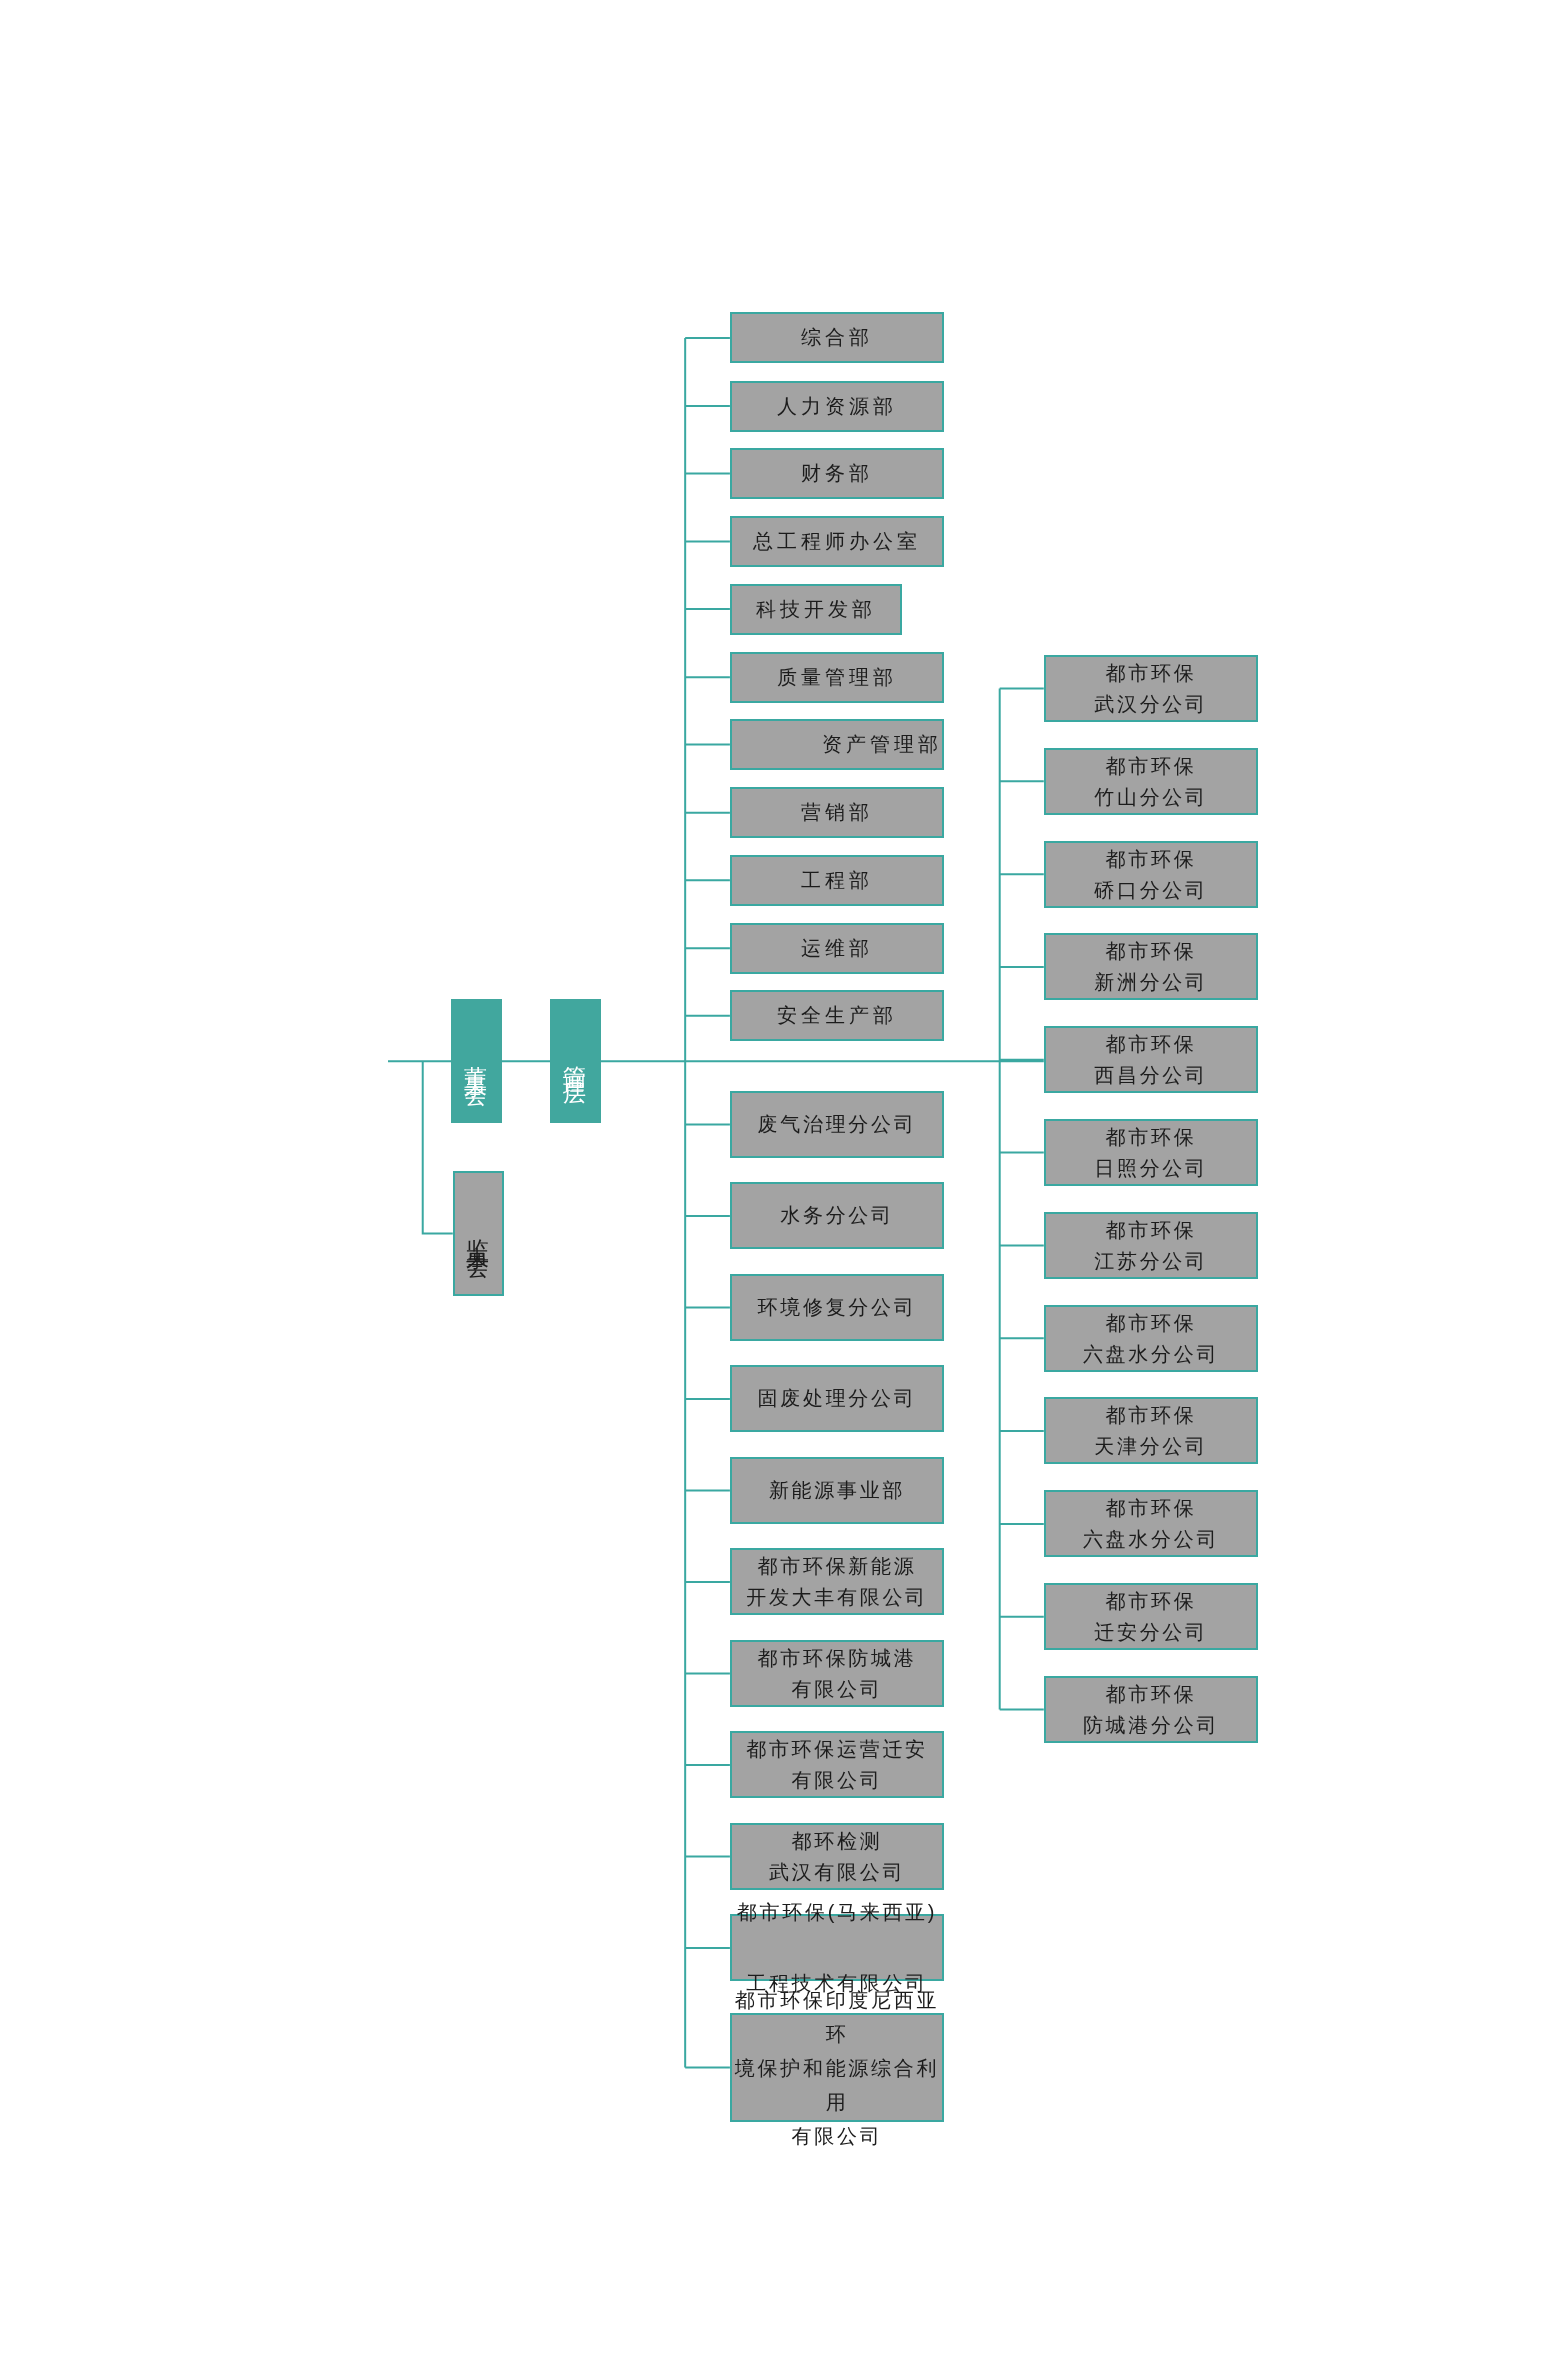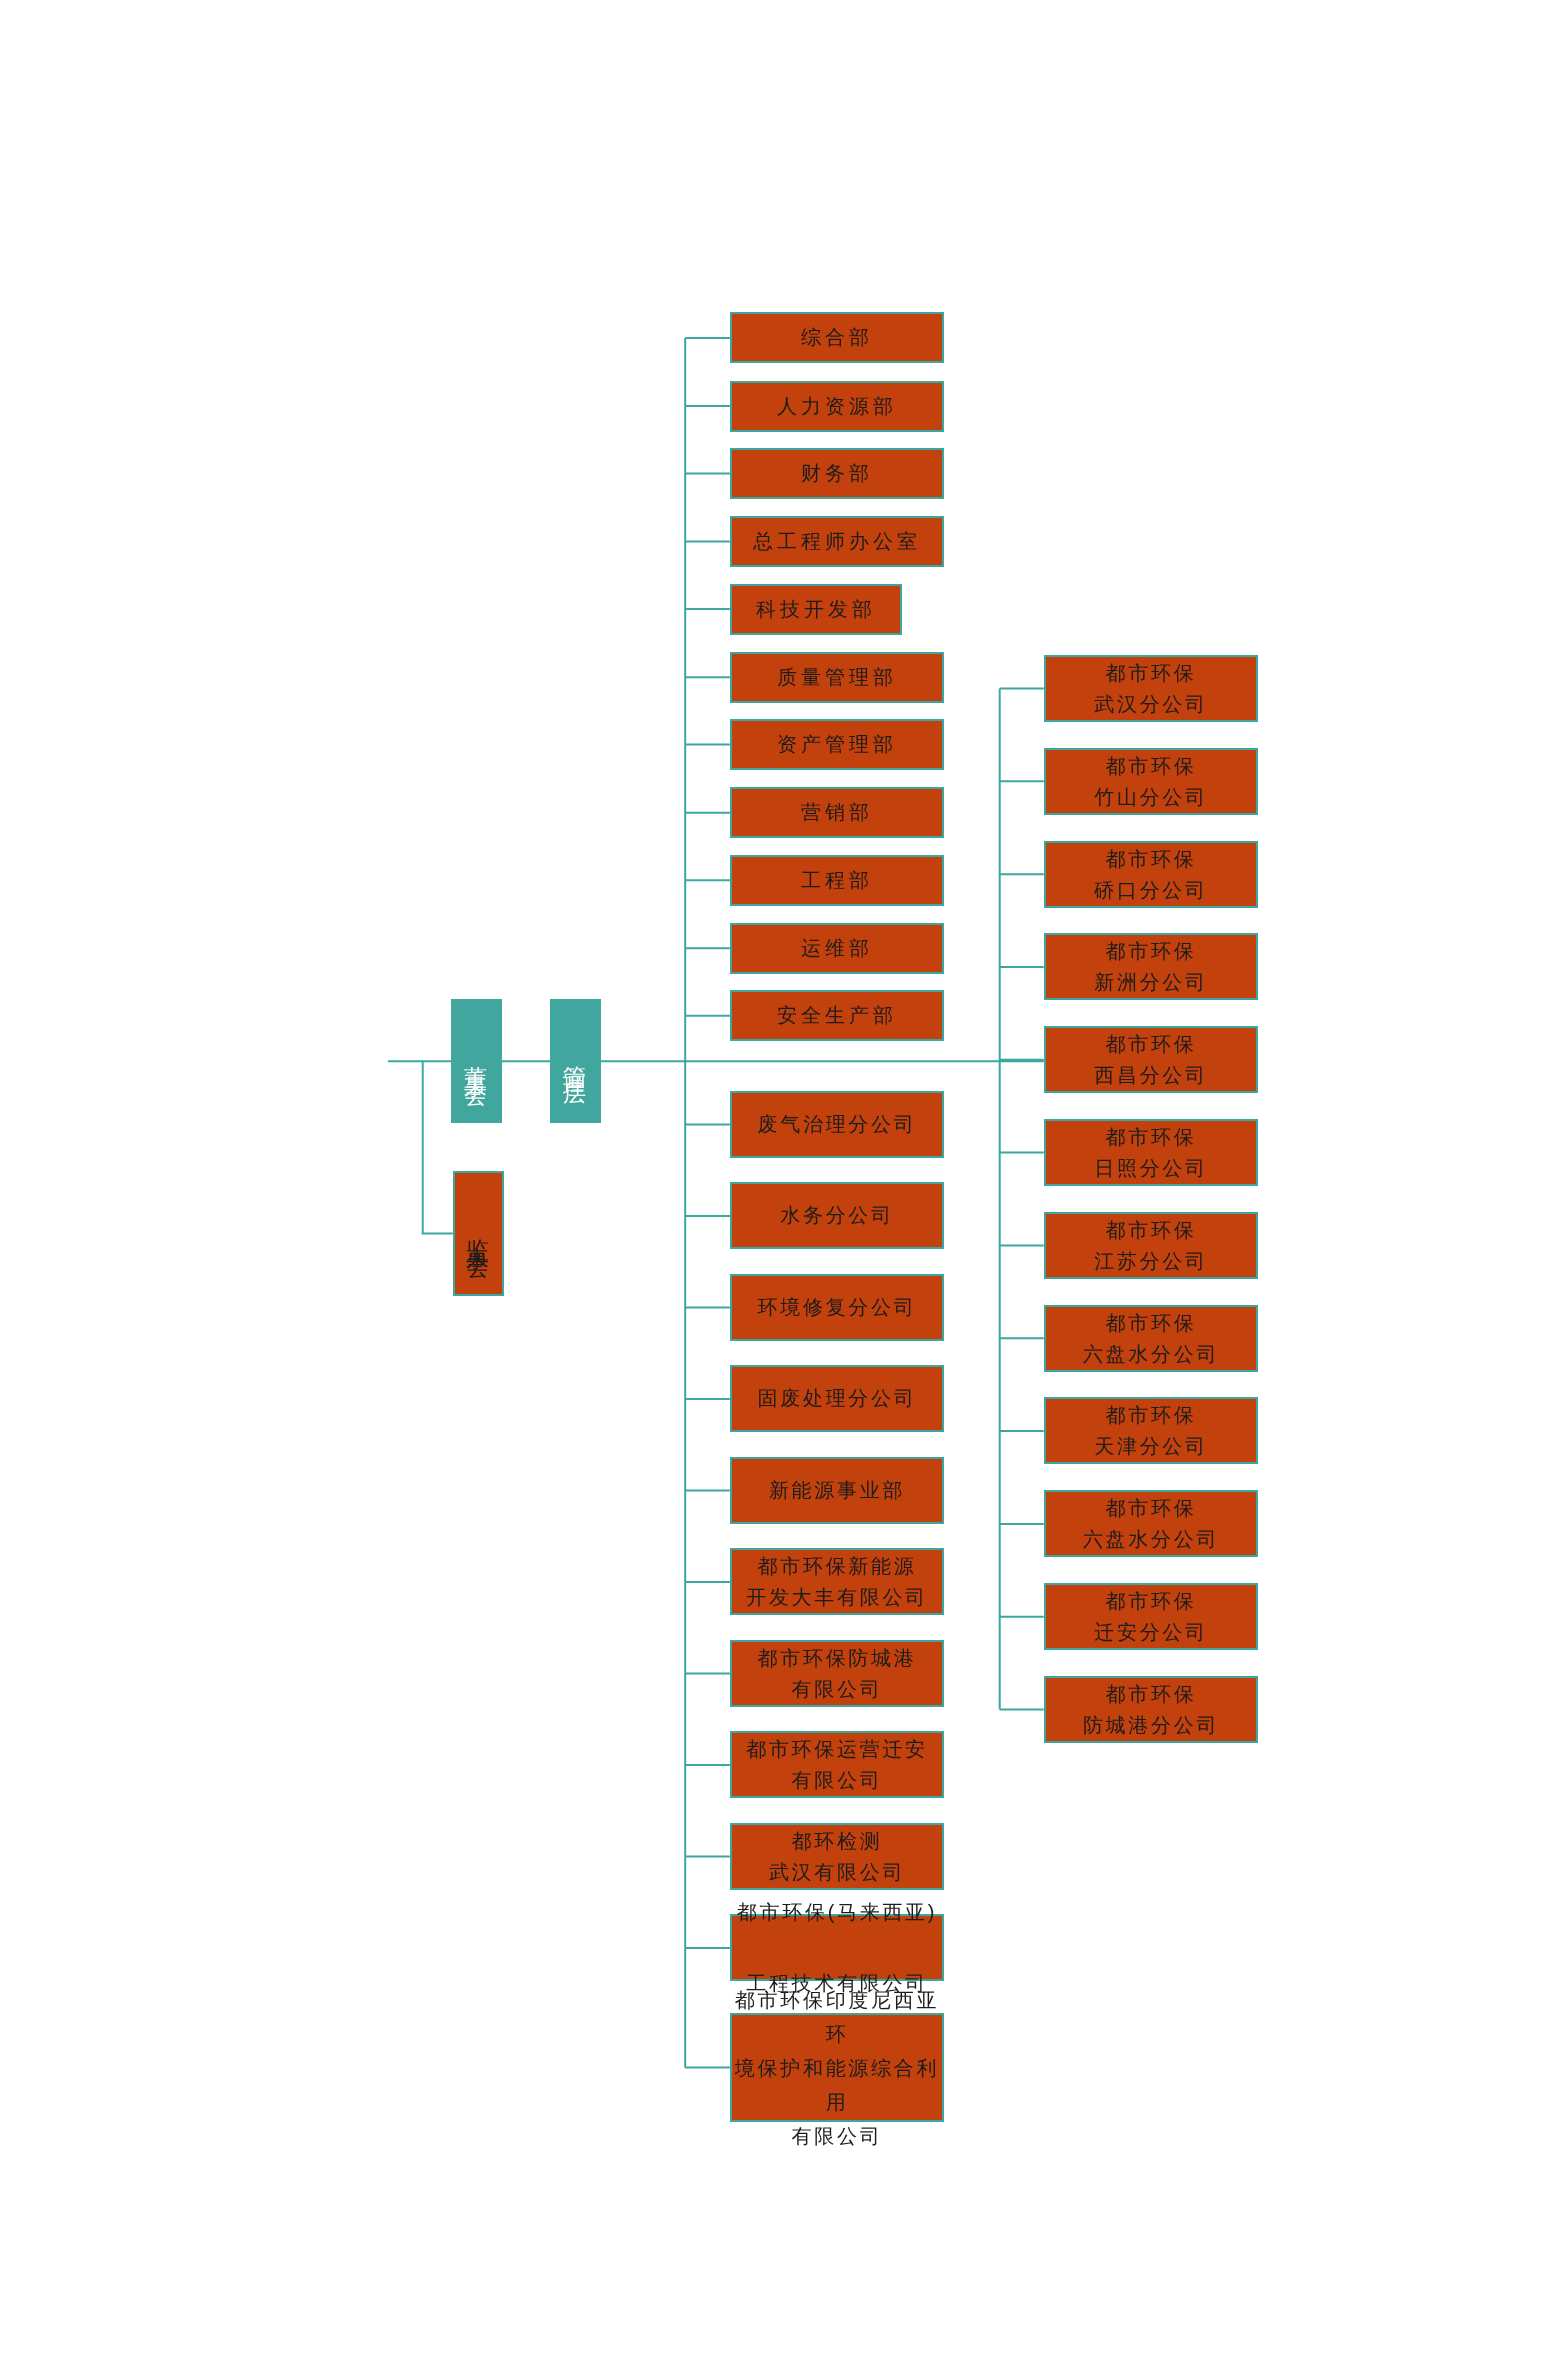--- a/index.html
+++ b/index.html
@@ -10,21 +10,21 @@
     font-family:"Liberation Sans","DejaVu Sans",sans-serif;
     overflow:hidden;
   }
   #connector-layer{position:absolute;left:0;top:0;}
   .box{
     position:absolute;
     display:flex;flex-direction:column;
     align-items:center;justify-content:center;
     box-sizing:border-box;text-align:center;
   }
-  .outline{background:#c2410c;border:2px solid var(--line);color:var(--ink);}
+  .outline{background:#a3a3a3;border:2px solid var(--line);color:var(--ink);}
   .fill-blue{background:var(--blue);color:#ffffff;}
   .fill-teal{background:var(--teal);color:#ffffff;}
   .dept-label{font-size:20px;letter-spacing:4px;color:var(--ink);}
   .node-line{display:block;font-size:20px;letter-spacing:2.7px;line-height:31px;color:var(--ink);}
   .node-line-3{line-height:34px;}
   .root-line{display:block;font-size:27px;letter-spacing:5.3px;line-height:41px;font-weight:500;}
   .v-label{
     writing-mode:vertical-rl;
     font-size:23px;letter-spacing:8.7px;
   }
@@ -61,21 +61,21 @@
     </div>
     <div class="box outline" style="left: 730px; top: 516px; width: 214px; height: 51px;">
       <span class="dept-label">总工程师办公室</span>
     </div>
     <div class="box outline" style="left: 730px; top: 584px; width: 172px; height: 51px;">
       <span class="dept-label">科技开发部</span>
     </div>
     <div class="box outline" style="left: 730px; top: 652px; width: 214px; height: 51px;">
       <span class="dept-label">质量管理部</span>
     </div>
-    <div class="box outline" style="left: 730px; top: 719px; width: 214px; height: 51px;">
+    <div class="box outline" style="left: 730px; top: 719px; width: 214px; height: 51px; align-items: flex-end;">
       <span class="dept-label">资产管理部</span>
     </div>
     <div class="box outline" style="left: 730px; top: 787px; width: 214px; height: 51px;">
       <span class="dept-label">营销部</span>
     </div>
     <div class="box outline" style="left: 730px; top: 855px; width: 214px; height: 51px;">
       <span class="dept-label">工程部</span>
     </div>
     <div class="box outline" style="left: 730px; top: 923px; width: 214px; height: 51px;">
       <span class="dept-label">运维部</span>

